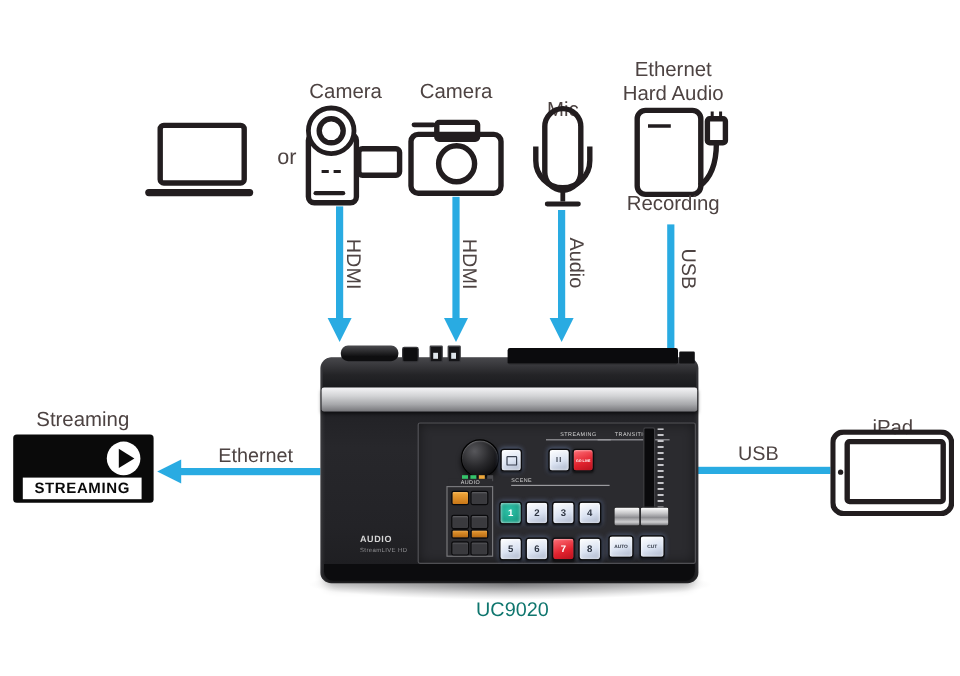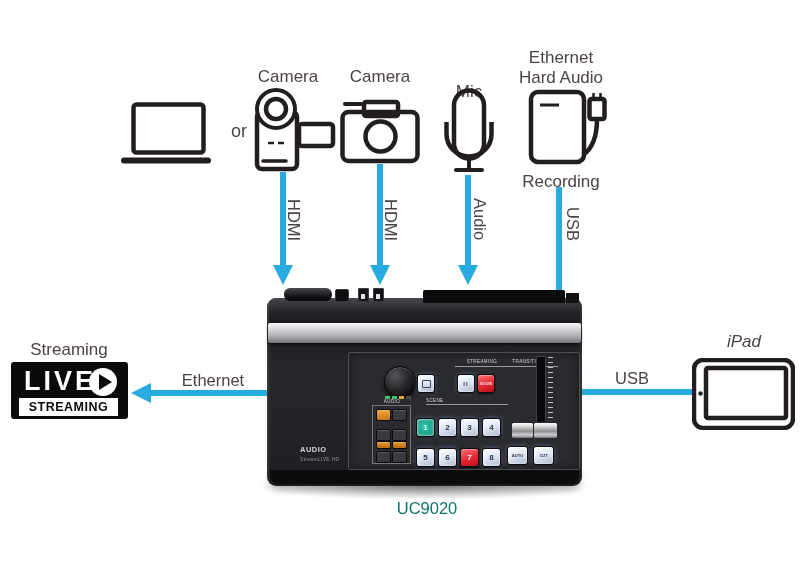--- a/index.html
+++ b/index.html
@@ -122,52 +122,51 @@
     <span style="display:block">Ethernet</span>
     <span style="display:block">Hard Audio</span>
   </div>
   <svg class="abs" style="left:525px;top:86px" width="85" height="84" viewBox="0 0 85 84">
     <rect class="ic" x="6" y="6" width="53" height="70" rx="7"></rect>
     <path d="M15 19 h19" stroke="#221d1f" stroke-width="3"></path>
     <rect class="ic" x="64.5" y="13" width="15" height="20" rx="2" stroke-width="3.5"></rect>
     <path d="M68.5 12 v-5 M75.5 12 v-5" stroke="#221d1f" stroke-width="2.5"></path>
     <path class="ic" d="M72 33 C72 50 68 62 58 69" stroke-width="4"></path>
   </svg>
-  <div class="lbl" style="left:518px;top:172px;width:86px;">Recording</div>
+  <div class="lbl" style="left:518px;top:160px;width:86px;">Recording</div>
 
   <div class="shaft-v" style="left:280px;top:172px;height:93px;"></div>
   <div class="head-down" style="left:273px;top:265px;"></div>
   <div class="vlab" style="left:303px;top:199px;">HDMI</div>
 
   <div class="shaft-v" style="left:377px;top:164px;height:101px;"></div>
   <div class="head-down" style="left:370px;top:265px;"></div>
   <div class="vlab" style="left:400px;top:199px;">HDMI</div>
 
   <div class="shaft-v" style="left:465px;top:175px;height:90px;"></div>
   <div class="head-down" style="left:458px;top:265px;"></div>
   <div class="vlab" style="left:489px;top:198px;">Audio</div>
 
   <div class="shaft-v" style="left:556px;top:187px;height:113px;"></div>
   <div class="vlab" style="left:582px;top:207px;">USB</div>
 
   <div class="lbl" style="left:19px;top:340px;width:100px;">Streaming</div>
   <div class="live-box">
-    <div class="live-word">LIVE</div>
     <div class="play-circ">
         <div class="play-tri"></div>
       </div>
     <div class="stream-bar">STREAMING</div>
   </div>
   <div class="lbl small-lbl" style="left:168px;top:370px;width:90px;">Ethernet</div>
   <div class="head-left" style="left:131px;top:383px;"></div>
   <div class="shaft-h" style="left:150px;top:390px;width:117px;"></div>
 
   <div class="lbl small-lbl" style="left:597px;top:368px;width:70px;">USB</div>
   <div class="shaft-h" style="left:574px;top:389px;width:118px;"></div>
-  <div class="lbl" style="left:709px;top:332px;width:70px;font-style:italic;">iPad</div>
+  <div class="lbl" style="left:709px;top:347px;width:70px;">iPad</div>
   <svg class="abs" style="left:692px;top:358px" width="103" height="72" viewBox="0 0 103 72">
     <rect class="ic" x="2" y="2" width="99" height="68" rx="9" stroke-width="4"></rect>
     <rect class="ic" x="14" y="10" width="80" height="50" rx="2" stroke-width="3"></rect>
     <circle cx="8.5" cy="35.5" r="2.2" fill="#221d1f" stroke="none"></circle>
   </svg>
 
   <div class="dev-shadow"></div>
   <div class="device">
     <div class="dev-body"></div>
     <div class="dev-topface"></div>

